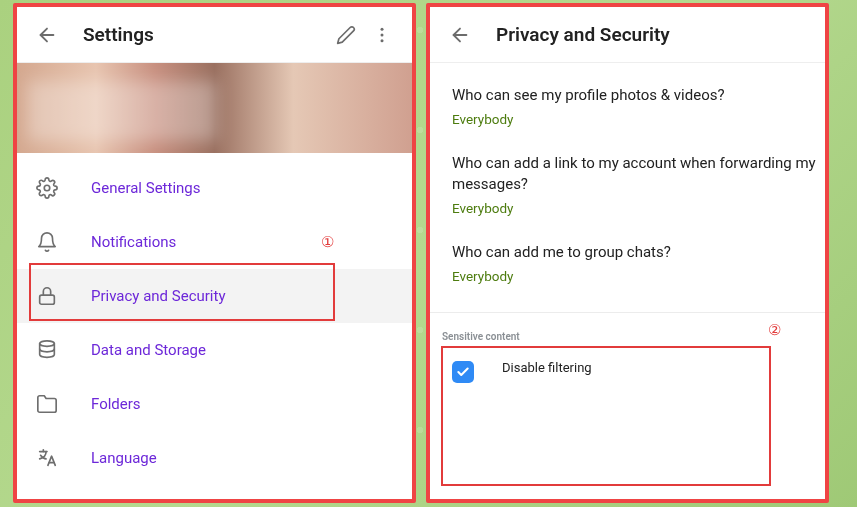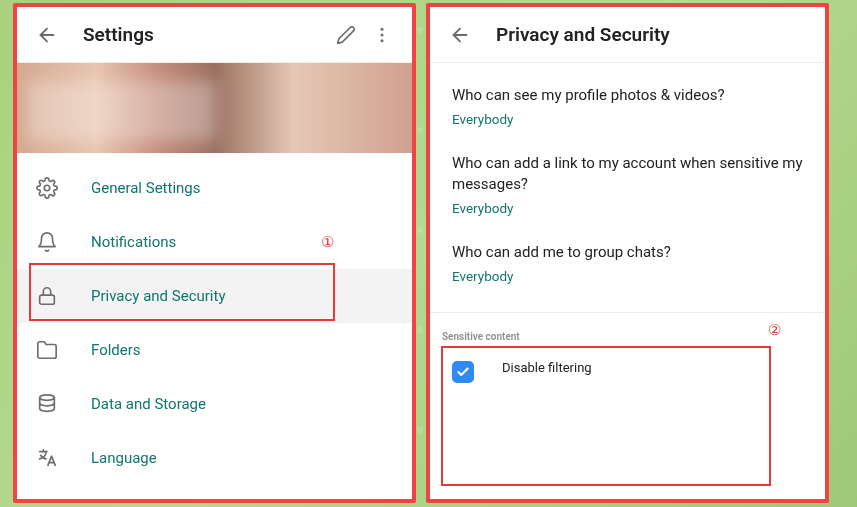--- a/index.html
+++ b/index.html
@@ -81,21 +81,21 @@
   }
   .menu-item.active { background: #f3f3f3; }
   .menu-item .icon {
     width: 24px; height: 24px;
     color: #6e6e6e;
     display: flex; align-items: center; justify-content: center;
   }
   .menu-item .label {
     margin-left: 32px;
     font-size: 15px;
-    color: #0f766e;
+    color: #6d28d9;
   }
 
   .callout1 {
     position: absolute;
     left: 12px;
     top: 256px;
     width: 306px;
     height: 58px;
     border: 2px solid #e23b3b;
     pointer-events: none;
@@ -113,21 +113,21 @@
   }
   .priv-item { padding: 12px 0 14px 0; }
   .priv-item .q {
     font-size: 15px;
     color: #222;
     line-height: 1.35;
     margin-bottom: 6px;
   }
   .priv-item .v {
     font-size: 13.5px;
-    color: #0f766e;
+    color: #4d7c0f;
   }
   .divider { height: 1px; background: #ececec; }
 
   .section-title {
     font-size: 10px;
     font-weight: 600;
     color: #8a8f94;
     padding: 18px 22px 6px 12px;
   }
 
@@ -233,34 +233,34 @@
         <svg width="22" height="22" viewBox="0 0 24 24" fill="none" stroke="currentColor" stroke-width="1.8" stroke-linecap="round" stroke-linejoin="round">
             <rect x="4" y="11" width="16" height="10" rx="2"></rect>
             <path d="M8 11V7a4 4 0 0 1 8 0v4"></path>
           </svg>
       </span>
       <span class="label">Privacy and Security</span>
     </div>
     <div class="menu-item">
       <span class="icon">
         <svg width="22" height="22" viewBox="0 0 24 24" fill="none" stroke="currentColor" stroke-width="1.8" stroke-linecap="round" stroke-linejoin="round">
-            <path d="M22 19a2 2 0 0 1-2 2H4a2 2 0 0 1-2-2V5a2 2 0 0 1 2-2h5l2 3h9a2 2 0 0 1 2 2z"></path>
-          </svg>
-      </span>
-      <span class="label">Folders</span>
-    </div>
-    <div class="menu-item">
-      <span class="icon">
-        <svg width="22" height="22" viewBox="0 0 24 24" fill="none" stroke="currentColor" stroke-width="1.8" stroke-linecap="round" stroke-linejoin="round">
             <ellipse cx="12" cy="5" rx="8" ry="3"></ellipse>
             <path d="M4 5v6c0 1.66 3.58 3 8 3s8-1.34 8-3V5"></path>
             <path d="M4 11v6c0 1.66 3.58 3 8 3s8-1.34 8-3v-6"></path>
           </svg>
       </span>
       <span class="label">Data and Storage</span>
+    </div>
+    <div class="menu-item">
+      <span class="icon">
+        <svg width="22" height="22" viewBox="0 0 24 24" fill="none" stroke="currentColor" stroke-width="1.8" stroke-linecap="round" stroke-linejoin="round">
+            <path d="M22 19a2 2 0 0 1-2 2H4a2 2 0 0 1-2-2V5a2 2 0 0 1 2-2h5l2 3h9a2 2 0 0 1 2 2z"></path>
+          </svg>
+      </span>
+      <span class="label">Folders</span>
     </div>
     <div class="menu-item">
       <span class="icon">
         <svg width="22" height="22" viewBox="0 0 24 24" fill="none" stroke="currentColor" stroke-width="1.8" stroke-linecap="round" stroke-linejoin="round">
             <path d="M4 5h8"></path>
             <path d="M8 3v2"></path>
             <path d="M11 5c0 4-3 7-7 8"></path>
             <path d="M5 9c1.5 2 4 4 6 4"></path>
             <path d="M13 20l4-10 4 10"></path>
             <path d="M14.5 17h5"></path>
@@ -284,21 +284,21 @@
     </div>
     <div class="title">Privacy and Security</div>
   </div>
 
   <div class="priv-section">
     <div class="priv-item">
       <div class="q">Who can see my profile photos &amp; videos?</div>
       <div class="v">Everybody</div>
     </div>
     <div class="priv-item">
-      <div class="q">Who can add a link to my account when sensitive my messages?</div>
+      <div class="q">Who can add a link to my account when forwarding my messages?</div>
       <div class="v">Everybody</div>
     </div>
     <div class="priv-item">
       <div class="q">Who can add me to group chats?</div>
       <div class="v">Everybody</div>
     </div>
   </div>
 
   <div class="divider"></div>
 

